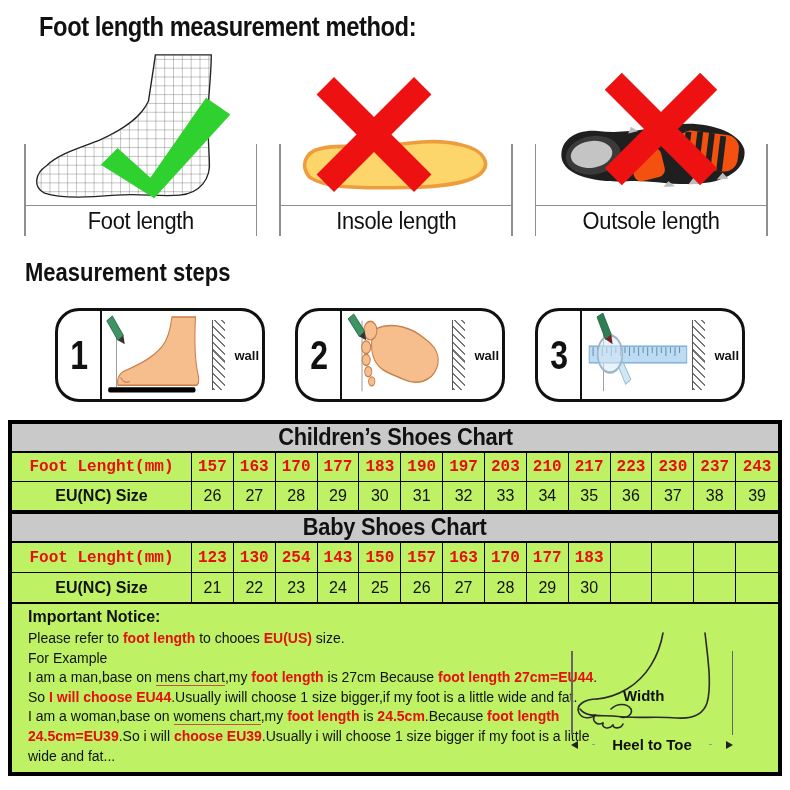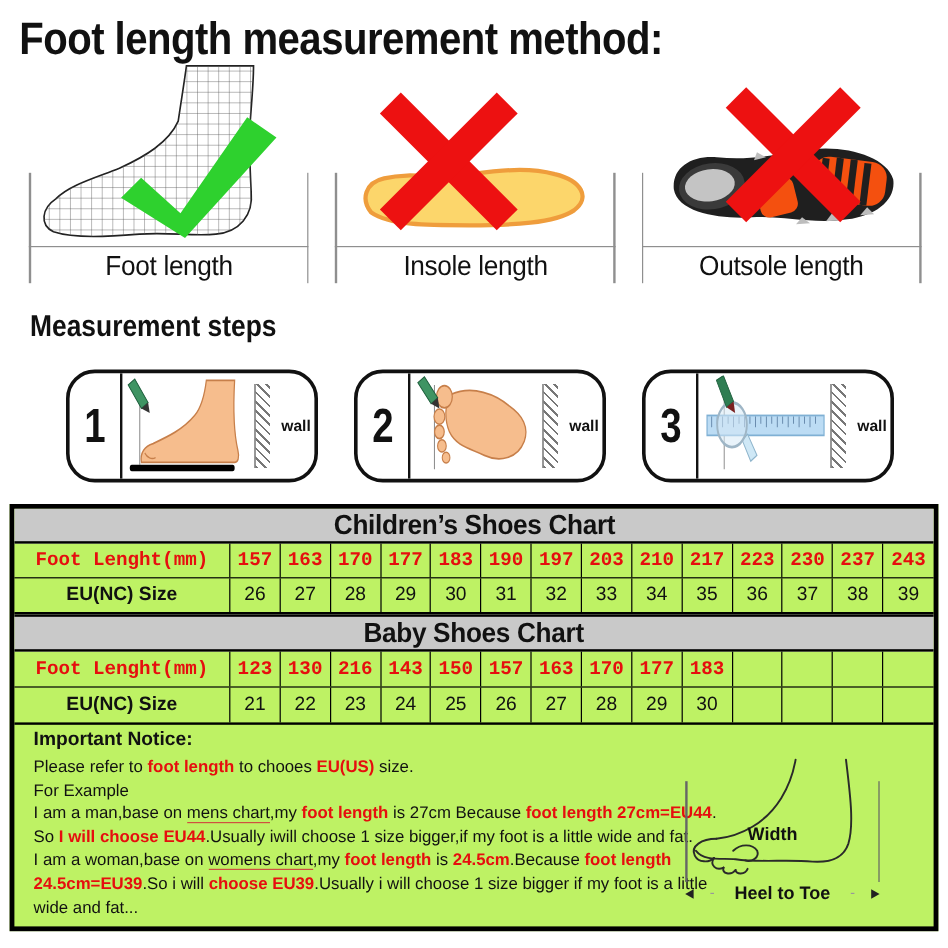--- a/index.html
+++ b/index.html
@@ -4,21 +4,21 @@
 <style>
   * { margin:0; padding:0; box-sizing:border-box; }
   body {
     width:790px; height:790px; background:#fff; position:relative;
     font-family:"Liberation Sans", sans-serif; color:#111; overflow:hidden;
   }
   .condensed { transform:scaleX(.88); transform-origin:left center; display:inline-block; }
 
   
   .page-title {
-    position:absolute; left:16px; top:12px; font-size:38px; font-weight:800;
+    position:absolute; left:39px; top:12px; font-size:27px; font-weight:800;
     letter-spacing:-.5px; white-space:nowrap;
   }
   .steps-title {
     position:absolute; left:25px; top:258px; font-size:25px; font-weight:800;
     white-space:nowrap;
   }
 
   
   .figures-row { position:absolute; left:20px; top:50px; width:752px; height:195px; display:flex; gap:14px; }
   .figure { position:relative; flex:1; }
@@ -289,21 +289,21 @@
       <div class="cell">39</div>
     </div>
 
   <div class="chart-header h2">
       <span>Baby Shoes Chart</span>
     </div>
   <div class="trow rb1 tall">
       <div class="cell head red">Foot Lenght(mm)</div>
       <div class="cell red">123</div>
       <div class="cell red">130</div>
-      <div class="cell red">216</div>
+      <div class="cell red">254</div>
       <div class="cell red">143</div>
       <div class="cell red">150</div>
       <div class="cell red">157</div>
       <div class="cell red">163</div>
       <div class="cell red">170</div>
       <div class="cell red">177</div>
       <div class="cell red">183</div>
       <div class="cell red"></div>
       <div class="cell red"></div>
       <div class="cell red"></div>

